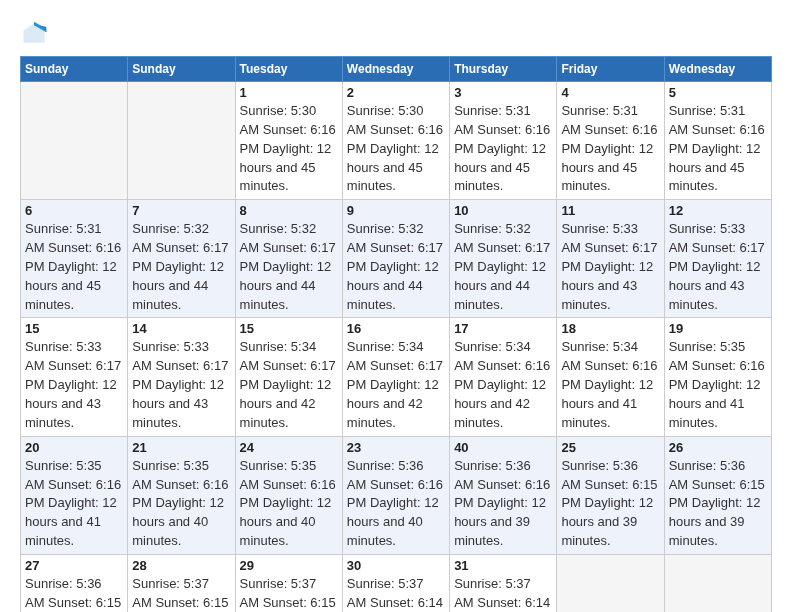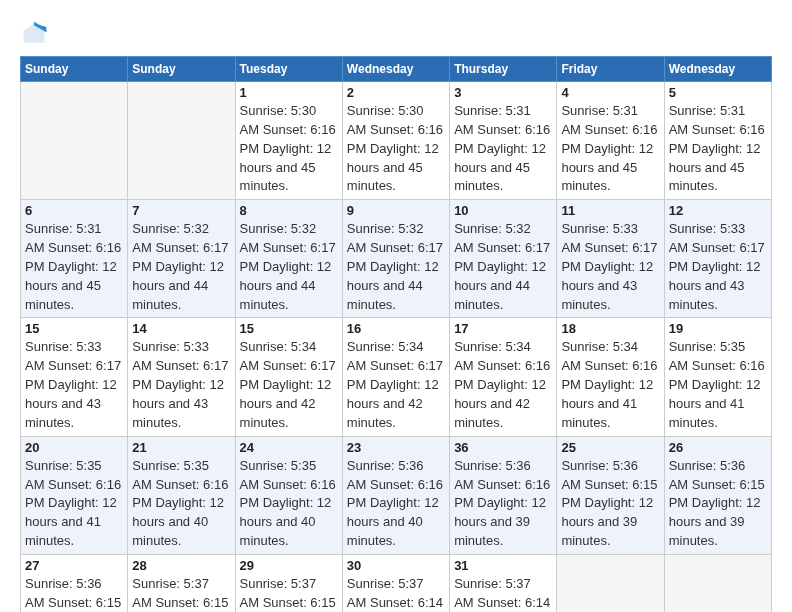--- a/index.html
+++ b/index.html
@@ -278,21 +278,21 @@
 Sunset: 6:16 PM
 Daylight: 12 hours and 40 minutes.</div>
           </td>
           <td>
             <span class="day-num">23</span>
             <div class="day-info">Sunrise: 5:36 AM
 Sunset: 6:16 PM
 Daylight: 12 hours and 40 minutes.</div>
           </td>
           <td>
-            <span class="day-num">36</span>
+            <span class="day-num">40</span>
             <div class="day-info">Sunrise: 5:36 AM
 Sunset: 6:16 PM
 Daylight: 12 hours and 39 minutes.</div>
           </td>
           <td>
             <span class="day-num">25</span>
             <div class="day-info">Sunrise: 5:36 AM
 Sunset: 6:15 PM
 Daylight: 12 hours and 39 minutes.</div>
           </td>

